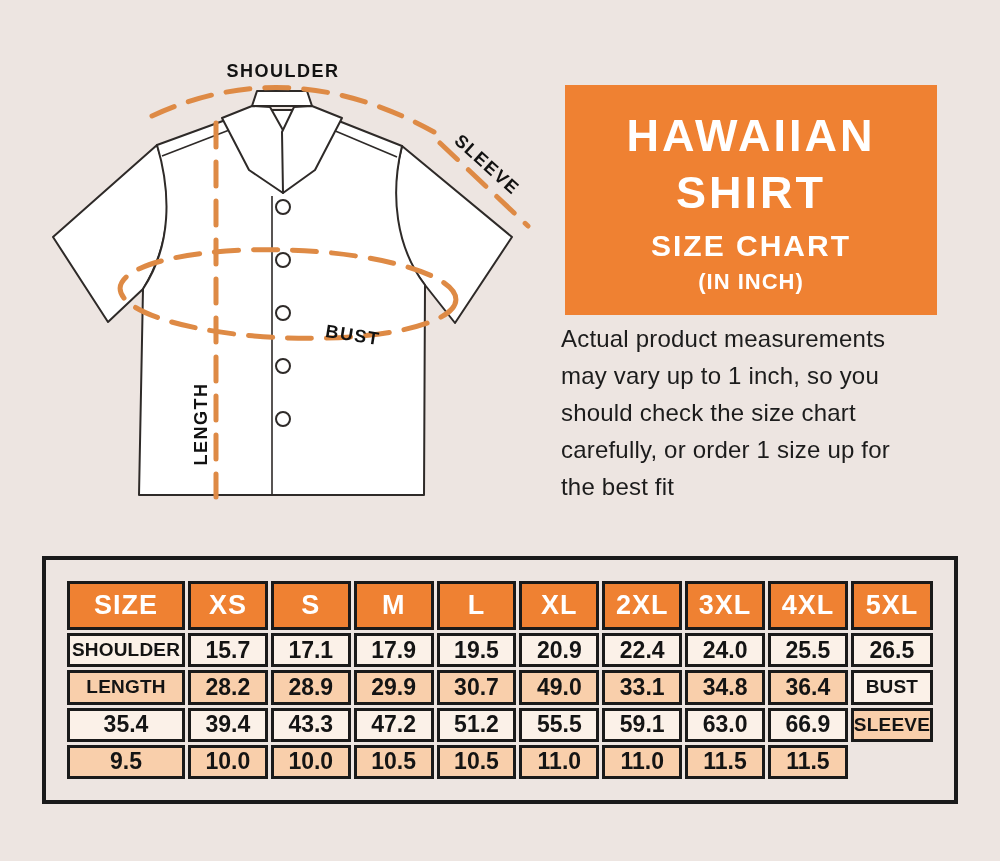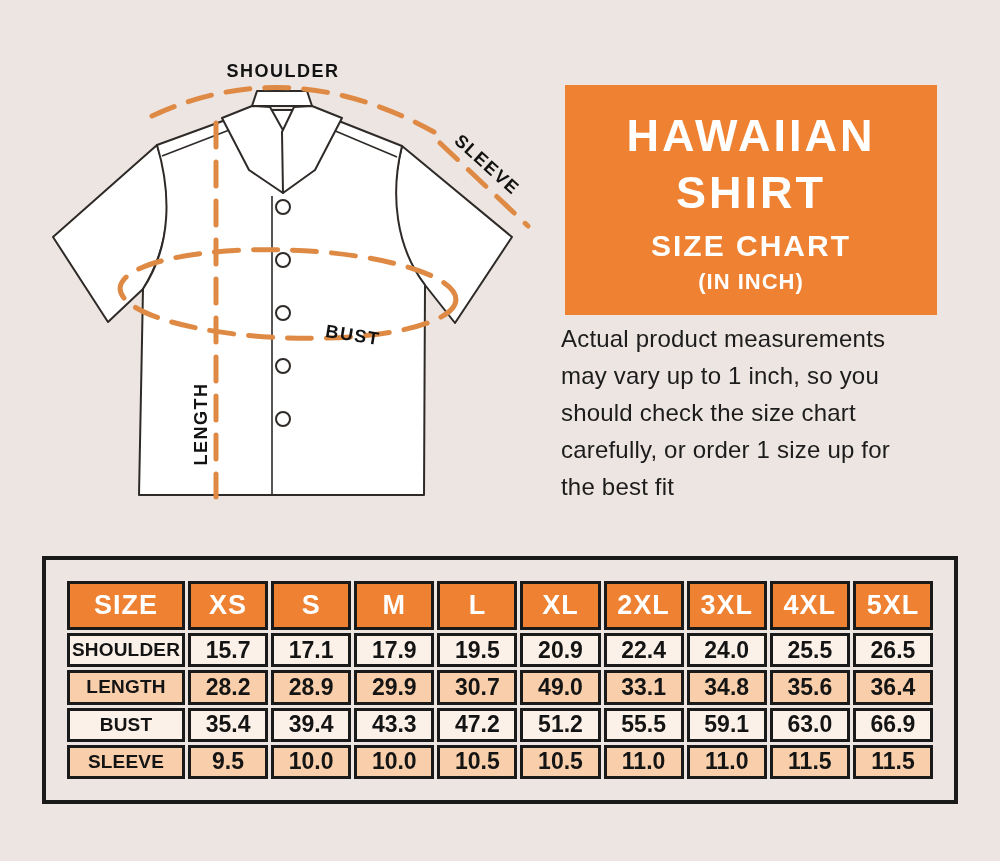--- a/index.html
+++ b/index.html
@@ -146,21 +146,20 @@
       <div class="cell td light">25.5</div>
       <div class="cell td light">26.5</div>
       <div class="cell label peach">LENGTH</div>
       <div class="cell td peach">28.2</div>
       <div class="cell td peach">28.9</div>
       <div class="cell td peach">29.9</div>
       <div class="cell td peach">30.7</div>
       <div class="cell td peach">49.0</div>
       <div class="cell td peach">33.1</div>
       <div class="cell td peach">34.8</div>
-      <div class="cell td peach">35.6</div>
       <div class="cell td peach">36.4</div>
       <div class="cell label light">BUST</div>
       <div class="cell td light">35.4</div>
       <div class="cell td light">39.4</div>
       <div class="cell td light">43.3</div>
       <div class="cell td light">47.2</div>
       <div class="cell td light">51.2</div>
       <div class="cell td light">55.5</div>
       <div class="cell td light">59.1</div>
       <div class="cell td light">63.0</div>

